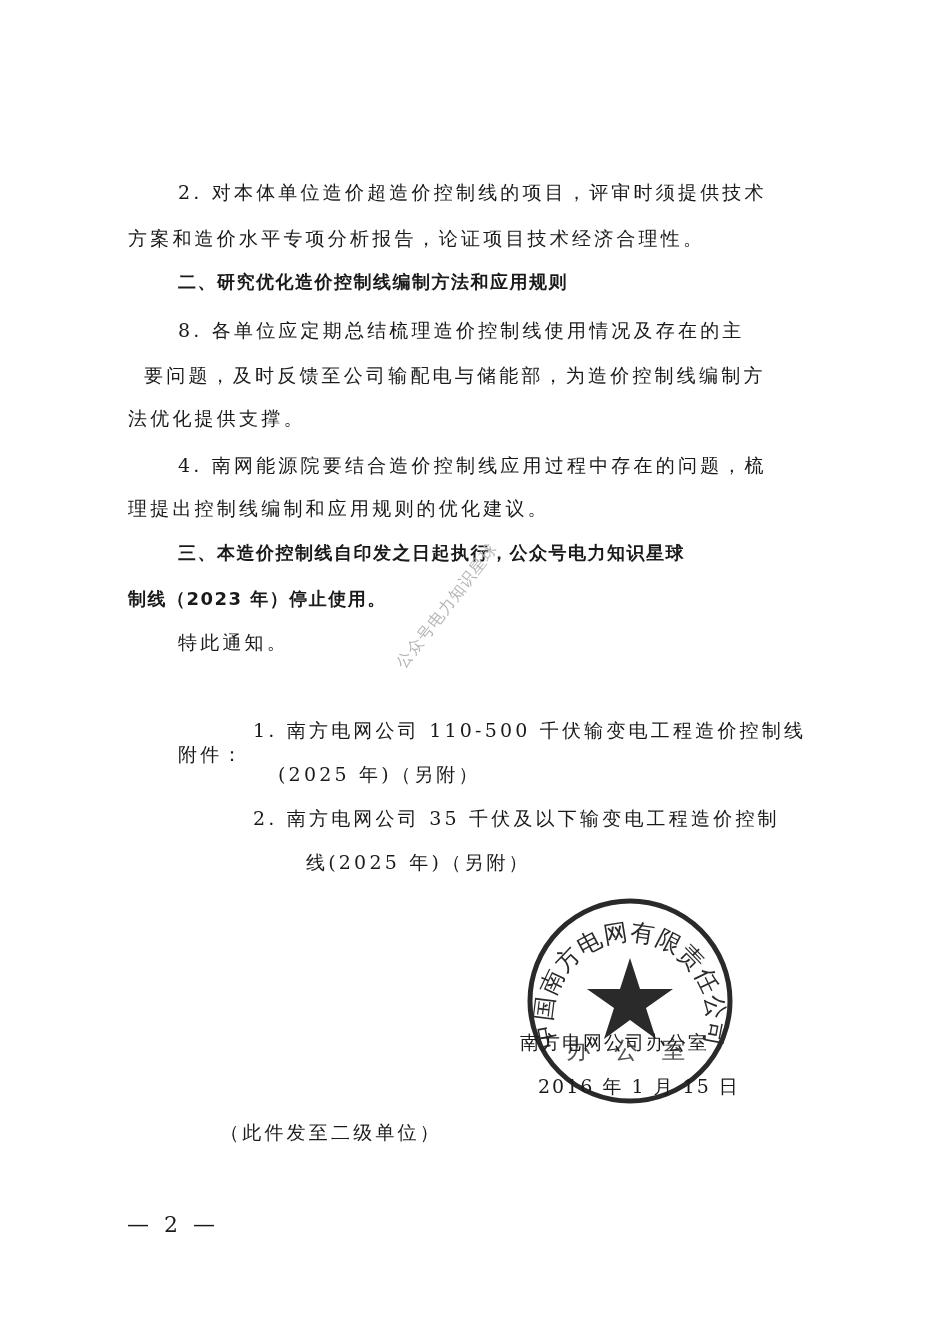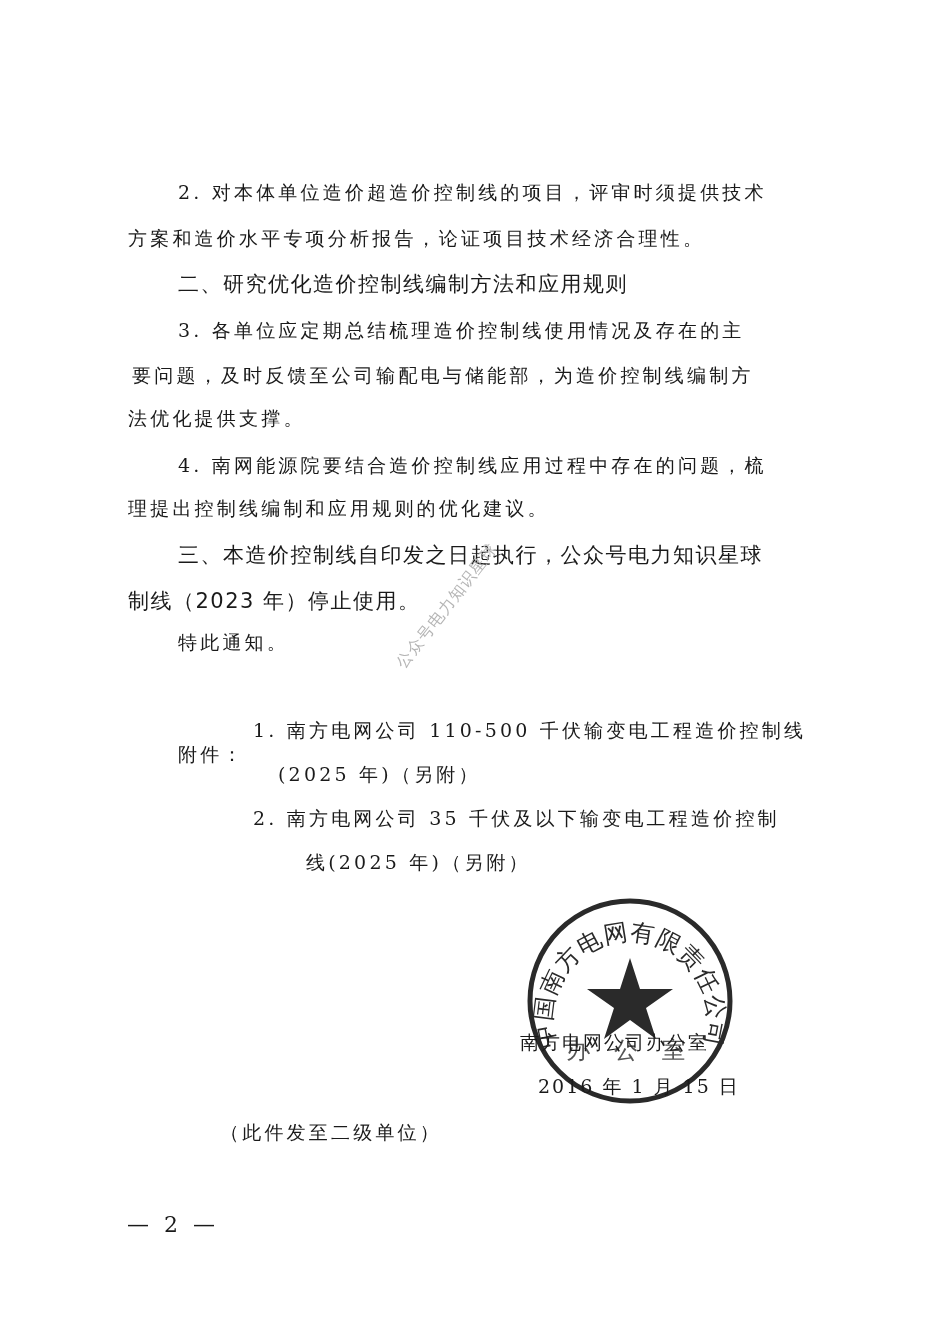--- a/index.html
+++ b/index.html
@@ -1,38 +1,38 @@
 <!DOCTYPE html>
 <html><head>
 <meta charset="utf-8">
 <style>
   html, body { margin:0; padding:0; }
   body {
     width:950px; height:1344px; background:#ffffff; position:relative; overflow:hidden;
     font-family: "DejaVu Serif", "Liberation Serif", serif; color:#1a1a1a;
   }
   .line { position:absolute; white-space:nowrap; font-size:19px; letter-spacing:3.2px; }
-  .bold { font-family: "DejaVu Sans", "Liberation Sans", sans-serif; font-weight:normal; letter-spacing:1.5px; font-size:21px; }
+  .bold { font-family: "DejaVu Sans", "Liberation Sans", sans-serif; font-weight:bold; letter-spacing:1.5px; font-size:18px; }
   .watermark {
     position:absolute; left:392px; top:660px; font-size:16px; color:#b5b5b5;
     transform: rotate(-52deg); transform-origin:left top; white-space:nowrap;
     font-family: "DejaVu Sans", sans-serif; letter-spacing:1px;
   }
   .seal { position:absolute; left:525px; top:896px; width:210px; height:210px; }
   .page-num { position:absolute; left:127px; top:1212px; font-size:22px; letter-spacing:4px; }
 </style>
 </head>
 <body>
 
 <div>
   <div class="line" style="left:178px;top:180px;">2. 对本体单位造价超造价控制线的项目，评审时须提供技术</div>
   <div class="line" style="left:128px;top:226px;">方案和造价水平专项分析报告，论证项目技术经济合理性。</div>
   <div class="line bold" style="left:178px;top:270px;">二、研究优化造价控制线编制方法和应用规则</div>
-  <div class="line" style="left:178px;top:318px;">3. 各单位应定期总结梳理造价控制线使用情况及存在的主</div>
-  <div class="line" style="left:132px;top:363px;">要问题，及时反馈至公司输配电与储能部，为造价控制线编制方</div>
+  <div class="line" style="left:178px;top:318px;">8. 各单位应定期总结梳理造价控制线使用情况及存在的主</div>
+  <div class="line" style="left:144px;top:363px;">要问题，及时反馈至公司输配电与储能部，为造价控制线编制方</div>
   <div class="line" style="left:128px;top:406px;">法优化提供支撑。</div>
   <div class="line" style="left:178px;top:453px;">4. 南网能源院要结合造价控制线应用过程中存在的问题，梳</div>
   <div class="line" style="left:128px;top:496px;">理提出控制线编制和应用规则的优化建议。</div>
   <div class="line bold" style="left:178px;top:541px;">三、本造价控制线自印发之日起执行，公众号电力知识星球</div>
   <div class="line bold" style="left:128px;top:587px;">制线（2023 年）停止使用。</div>
   <div class="line" style="left:178px;top:630px;">特此通知。</div>
 
   <div class="watermark">公众号电力知识星球</div>
 
   <div class="line" style="left:178px;top:718px;margin-top:24px;">附件：</div>

